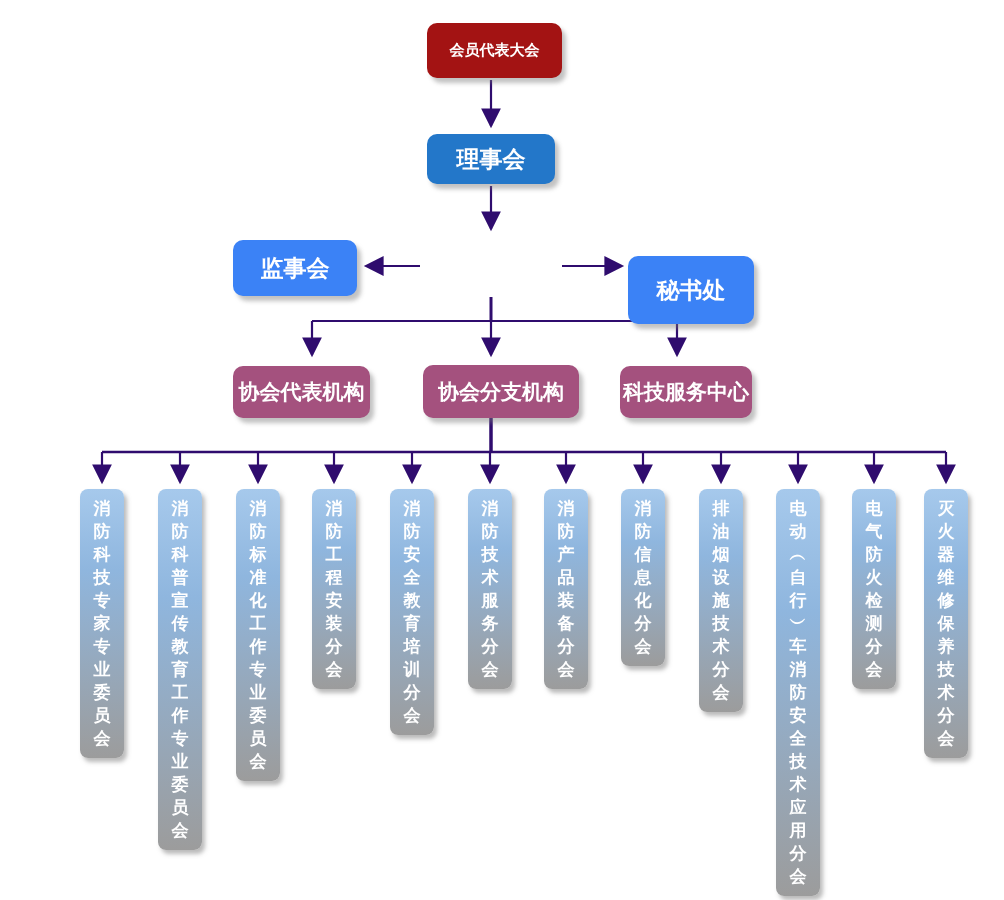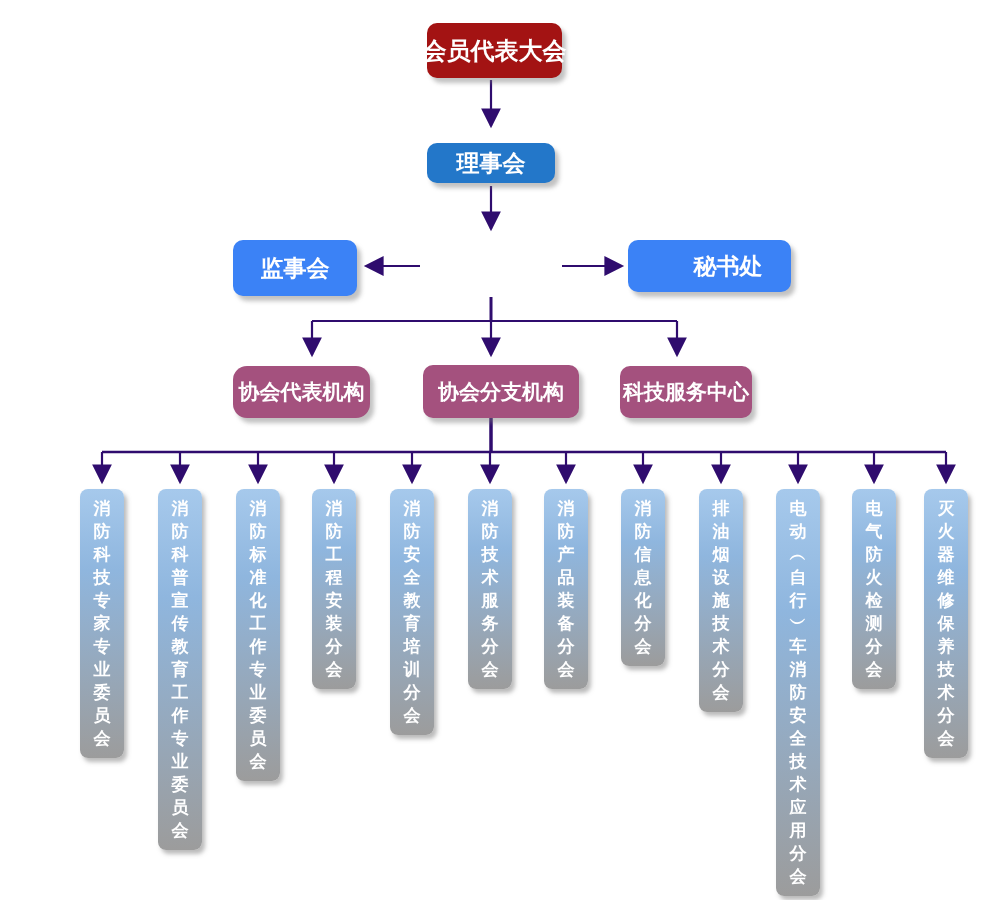--- a/index.html
+++ b/index.html
@@ -31,21 +31,21 @@
   .hbox::before {
     content: "";
     position: absolute;
     left: -6px;
     right: -5px;
     top: -7px;
     bottom: 7px;
     border-radius: 12px;
     z-index: -1;
   }
-  .l1          { background: #a31313; font-size: 24px; text-align: center; }
+  .l1          { background: #a31313; font-size: 15px; text-align: center; }
   .l1::before  { background: #4e0606; }
   .l2          { background: #2377c9; font-size: 23px; }
   .l2::before  { background: #1c3f63; }
   .l3          { background: #3b82f6; font-size: 23px; }
   .l3::before  { background: #5f8c1e; }
   .l4          { background: #a4517e; font-size: 21px; }
   .l4::before  { background: #5e2047; }
 
   
   .vbox {
@@ -115,26 +115,26 @@
         <path d="M721 452 L721 482" marker-end="url(#ah)"></path>
         <path d="M798 452 L798 482" marker-end="url(#ah)"></path>
         <path d="M874 452 L874 482" marker-end="url(#ah)"></path>
         <path d="M946 452 L946 482" marker-end="url(#ah)"></path>
       </g>
     </g>
   </svg>
 
   <div class="hbox l1" style="left:427px; top:23px; width:135px; height:55px;">会员代表大会</div>
 
-  <div class="hbox l2" style="left:427px; top:143px; width:128px; height:40px;">理事会</div>
+  <div class="hbox l2" style="left:427px; top:134px; width:128px; height:50px;">理事会</div>
 
   <div class="hbox l3" style="left:233px; top:240px; width:124px; height:56px;">监事会</div>
-  <div class="hbox l3" style="left:628px; top:240px; width:126px; height:52px;padding-left:37px;">秘书处</div>
-
-  <div class="hbox l4" style="left:233px; top:366px; width:137px; height:52px;border-radius:14px;">协会代表机构</div>
+  <div class="hbox l3" style="left:628px; top:256px; width:126px; height:68px;">秘书处</div>
+
+  <div class="hbox l4" style="left:233px; top:366px; width:137px; height:52px;">协会代表机构</div>
   <div class="hbox l4" style="left:423px; top:365px; width:156px; height:53px;">协会分支机构</div>
   <div class="hbox l4" style="left:620px; top:366px; width:132px; height:52px;">科技服务中心</div>
 
   <div id="branch-row">
       <div class="vbox" style="left: 80px;">
         <div class="ch">消</div>
         <div class="ch">防</div>
         <div class="ch">科</div>
         <div class="ch">技</div>
         <div class="ch">专</div>

